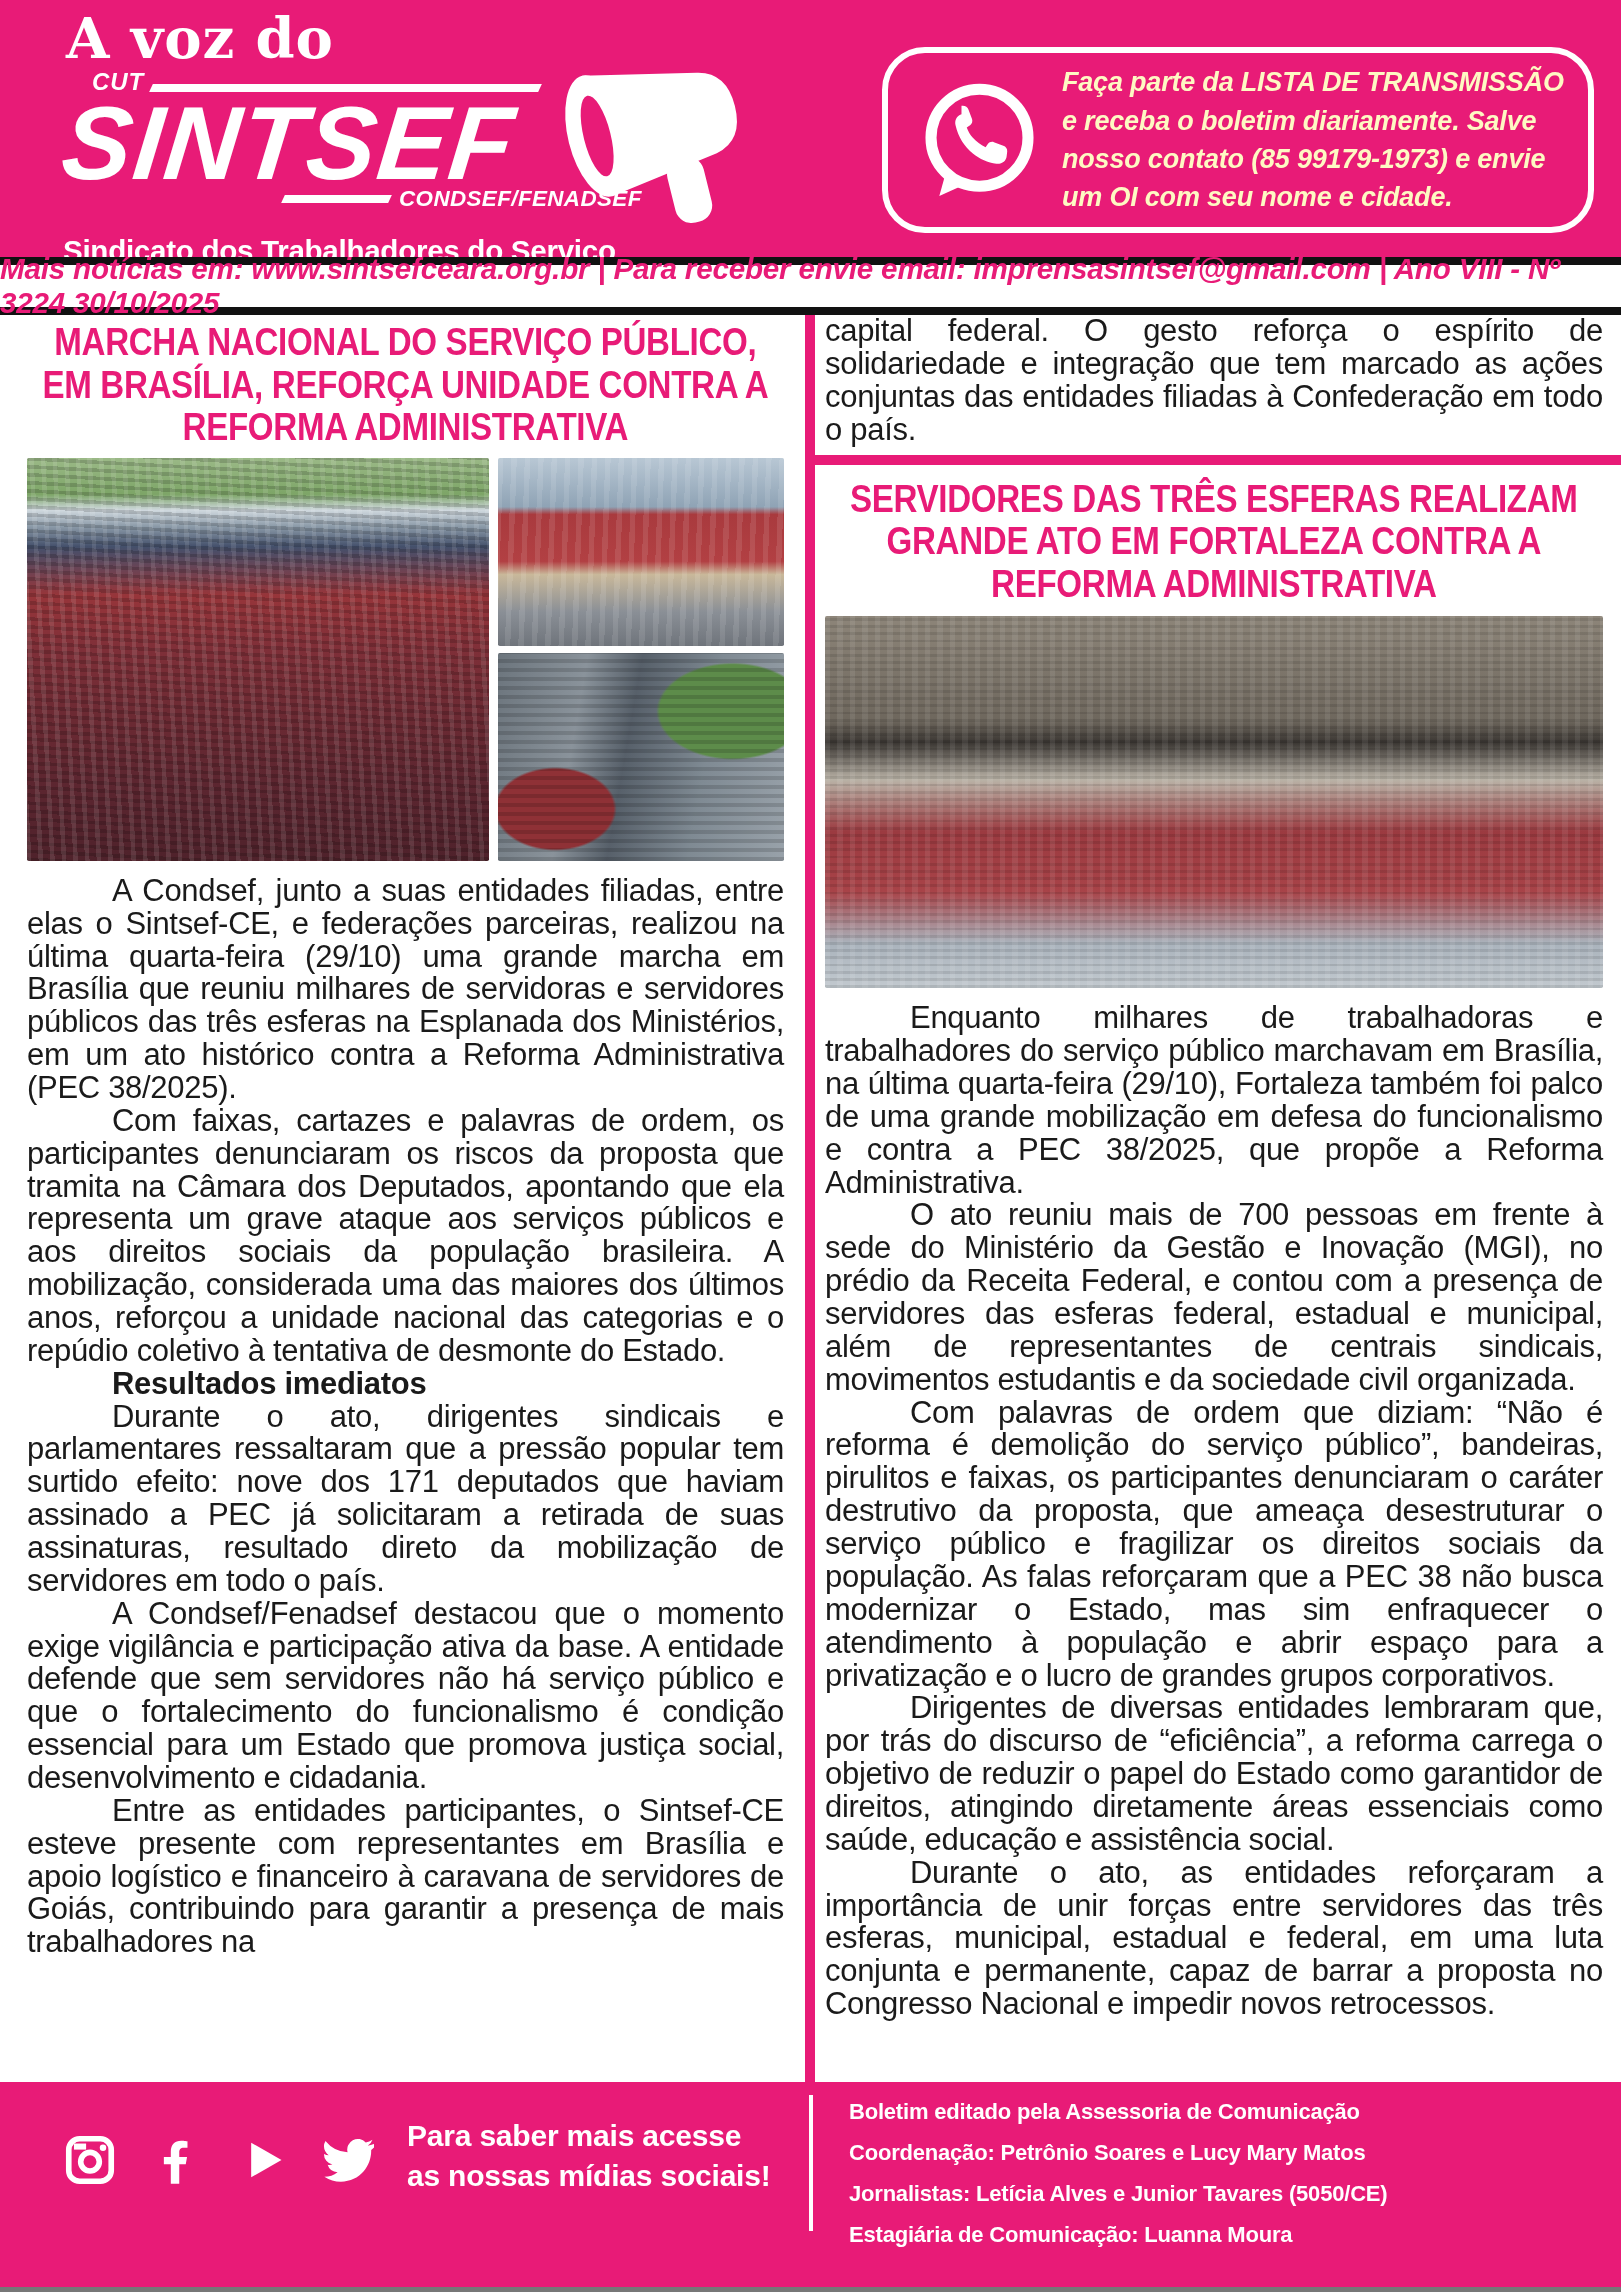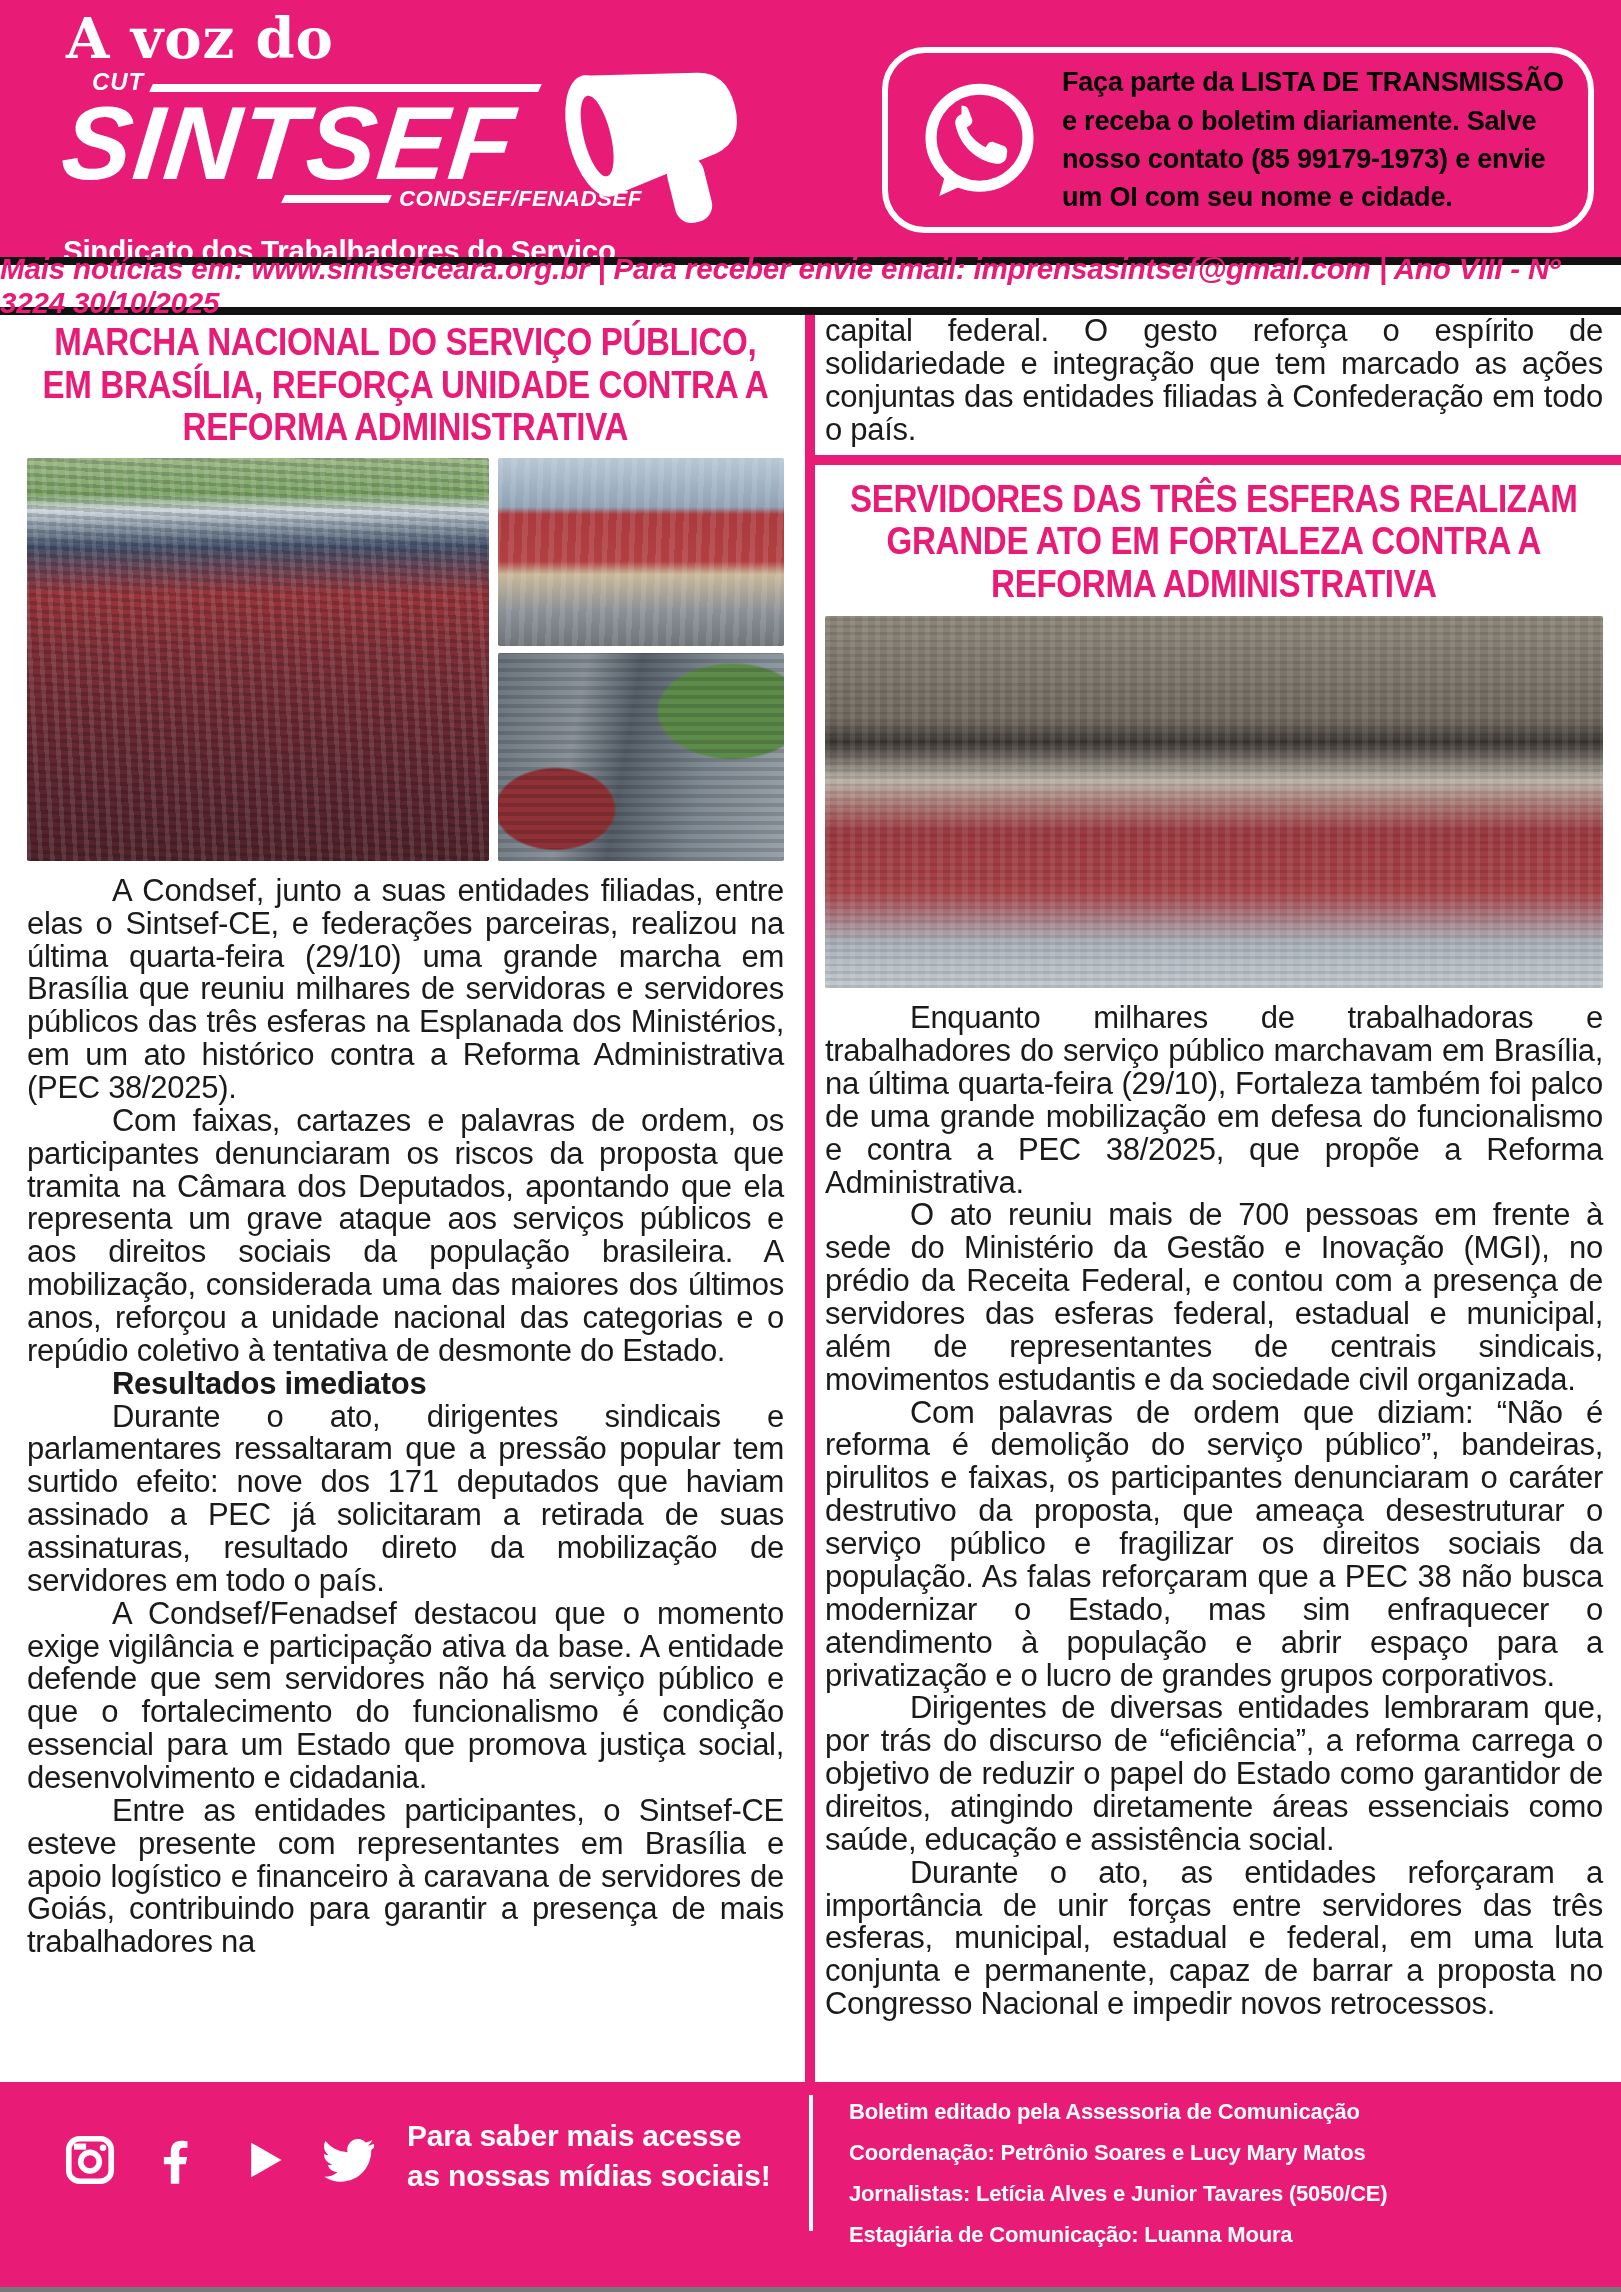--- a/index.html
+++ b/index.html
@@ -18,21 +18,21 @@
   .cond-row { display:flex; align-items:center; margin-left:220px; width:362px; margin-top:-5.4px; }
   .cond-bar { width:107px; height:8px; background:#fff; transform:skewX(-25deg); }
   .cond { color:#fff; font-weight:900; font-style:italic; font-size:22.4px; letter-spacing:0.4px; margin-left:9px; }
   .org { width:573px; text-align:left; margin-top:22px; }
   .org p { color:#fff; font-weight:700; font-size:29.6px; line-height:1.15; letter-spacing:-0.3px; }
   .megaphone { position:absolute; left:534px; top:16px; width:260px; height:228px; }
   .megaphone svg { width:100%; height:100%; }
   .wa-box { position:absolute; left:882px; top:47px; width:712px; height:186px; border:6.3px solid #fff; border-radius:43px; display:flex; align-items:center; }
   .wa-icon { width:133px; height:133px; margin-left:25px; flex:0 0 auto; }
   .wa-icon svg { width:100%; height:100%; }
-  .wa-text { color:#000000; font-weight:700; font-size:27px; line-height:1.42; padding:0 23px 0 16px; letter-spacing:-0.2px; }
+  .wa-text { color:#fef9c3; font-weight:700; font-size:27px; line-height:1.42; padding:0 23px 0 16px; letter-spacing:-0.2px;font-style:italic; }
 
   
   .infobar { position:absolute; left:0; top:257px; width:1621px; }
   .bar-black { height:8px; background:#111; }
   .infobar-inner { height:42px; background:#fff; display:flex; align-items:center; justify-content:center; }
   .infobar-inner span { color:var(--pink); font-weight:700; font-style:italic; font-size:29.6px; letter-spacing:-0.2px; }
 
   
   .divider-v { position:absolute; left:805px; top:315px; width:9.9px; height:1767px; background:var(--pink); }
   .col { position:absolute; top:321px; color:var(--ink); }

